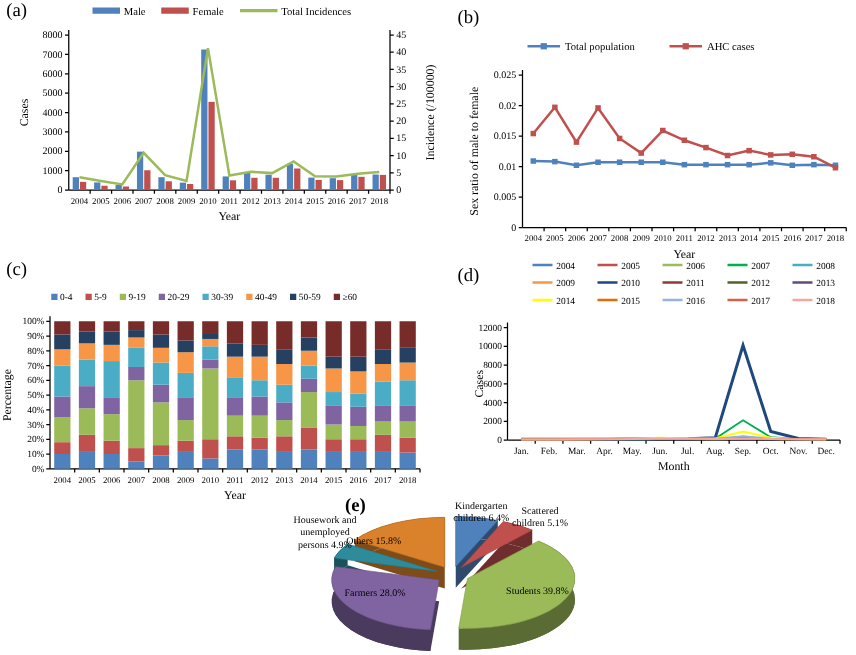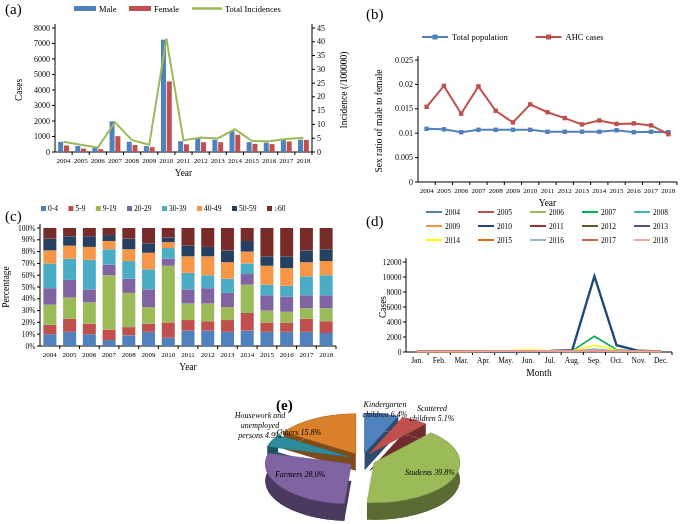--- a/index.html
+++ b/index.html
@@ -221,21 +221,21 @@
         <rect x="237.83333333333334" y="94.216" width="4.4" height="4.4" fill="#C0504D"></rect>
         <rect x="255.09999999999997" y="90.312" width="4.4" height="4.4" fill="#C0504D"></rect>
         <rect x="272.3666666666667" y="93.728" width="4.4" height="4.4" fill="#C0504D"></rect>
         <rect x="289.6333333333333" y="93.24" width="4.4" height="4.4" fill="#C0504D"></rect>
         <rect x="306.90000000000003" y="95.192" width="4.4" height="4.4" fill="#C0504D"></rect>
         <rect x="324.1666666666667" y="103.976" width="4.4" height="4.4" fill="#C0504D"></rect>
         <text x="205.5" y="178" font-size="9.5" text-anchor="middle">Year</text>
         <text x="40" y="93" font-size="9.5" text-anchor="middle" transform="rotate(-90 40 93)">Sex ratio of male to female</text>
       </svg>
   </div>
-  <div class="panel" style="left:0;top:193px;text-align:right;">
+  <div class="panel" style="left:0;top:222px;text-align:right;">
     <svg id="chart-c" width="342" height="188" viewBox="0 0 342 188">
         <g>
           <rect x="41" y="13" width="5" height="5" fill="#4F81BD"></rect>
           <text x="48" y="18" font-size="7.5" text-anchor="start">0-4</text>
           <rect x="68.4" y="13" width="5" height="5" fill="#C0504D"></rect>
           <text x="75.4" y="18" font-size="7.5" text-anchor="start">5-9</text>
           <rect x="95.80000000000001" y="13" width="5" height="5" fill="#9BBB59"></rect>
           <text x="102.80000000000001" y="18" font-size="7.5" text-anchor="start">9-19</text>
           <rect x="127.00000000000001" y="13" width="5" height="5" fill="#8064A2"></rect>
           <text x="134" y="18" font-size="7.5" text-anchor="start">20-29</text>
@@ -512,21 +512,21 @@
         <polyline points="75.08333333333333,146.55 97.25,146.55 119.41666666666667,146.475 141.58333333333334,146.4 163.75,146.25 185.91666666666669,146.025 208.08333333333334,146.1 230.25,146.175 252.41666666666669,146.025 274.58333333333337,146.25 296.75,146.4 318.9166666666667,146.475" fill="none" stroke="#604A7B" stroke-width="1.5"></polyline>
         <polyline points="75.08333333333333,146.55 97.25,146.55 119.41666666666667,146.475 141.58333333333334,146.325 163.75,145.875 185.91666666666669,145.125 208.08333333333334,145.65 230.25,145.8 252.41666666666669,140.25 274.58333333333337,145.125 296.75,146.25 318.9166666666667,146.475" fill="none" stroke="#FFFF00" stroke-width="1.5"></polyline>
         <polyline points="75.08333333333333,146.55 97.25,146.55 119.41666666666667,146.475 141.58333333333334,146.4 163.75,146.25 185.91666666666669,146.1 208.08333333333334,146.175 230.25,146.25 252.41666666666669,146.025 274.58333333333337,146.25 296.75,146.4 318.9166666666667,146.475" fill="none" stroke="#E36C09" stroke-width="1.5"></polyline>
         <polyline points="75.08333333333333,146.55 97.25,146.55 119.41666666666667,146.475 141.58333333333334,146.4 163.75,146.25 185.91666666666669,146.1 208.08333333333334,146.175 230.25,146.025 252.41666666666669,144 274.58333333333337,145.875 296.75,146.4 318.9166666666667,146.475" fill="none" stroke="#95B3D7" stroke-width="1.5"></polyline>
         <polyline points="75.08333333333333,146.475 97.25,146.475 119.41666666666667,146.4 141.58333333333334,146.325 163.75,146.175 185.91666666666669,146.025 208.08333333333334,146.1 230.25,146.175 252.41666666666669,145.95 274.58333333333337,146.175 296.75,146.325 318.9166666666667,146.4" fill="none" stroke="#D16349" stroke-width="1.5"></polyline>
         <polyline points="75.08333333333333,146.475 97.25,146.475 119.41666666666667,146.4 141.58333333333334,146.325 163.75,146.175 185.91666666666669,146.025 208.08333333333334,146.1 230.25,146.175 252.41666666666669,146.025 274.58333333333337,146.175 296.75,146.325 318.9166666666667,146.4" fill="none" stroke="#F4A7A0" stroke-width="1.5"></polyline>
         <text x="197" y="171" font-size="9.5" text-anchor="middle">Month</text>
         <text x="44" y="102" font-size="9.5" text-anchor="middle" transform="rotate(-90 44 102)">Cases</text>
       </svg>
   </div>
-  <div class="panel" style="left:118px;top:393px;font-style:italic;">
+  <div class="panel" style="left:118px;top:393px;">
     <svg id="chart-e" width="455" height="131" viewBox="0 0 455 131">
         <g>
           <path d="M 246.5962297466873 77.14101463331028 L 246.60 37.14 A 86 40 0 0 1 280.25 40.33 Z" fill="rgb(46,75,110)"></path>
           <path d="M 246.60 20.14 A 86 40 0 0 1 280.25 23.33 L 280.25 40.33 A 86 40 0 0 0 246.60 37.14 Z" fill="rgb(46,75,110)"></path>
           <path d="M 246.5962297466873 60.14101463331027 L 246.60 20.14 A 86 40 0 0 1 280.25 23.33 Z" fill="#4F81BD" stroke="rgb(67,110,161)" stroke-width="0.5"></path>
         </g>
         <g>
           <path d="M 237.80890335231678 77.8447858286661 L 165.78 55.99 A 86 40 0 0 1 237.81 37.84 Z" fill="rgb(126,75,25)"></path>
           <path d="M 165.78 38.99 A 86 40 0 0 1 237.81 20.84 L 237.81 37.84 A 86 40 0 0 0 165.78 55.99 Z" fill="rgb(126,75,25)"></path>
           <path d="M 237.80890335231678 60.844785828666105 L 165.78 38.99 A 86 40 0 0 1 237.81 20.84 Z" fill="#D9822B" stroke="rgb(184,111,37)" stroke-width="0.5"></path>

